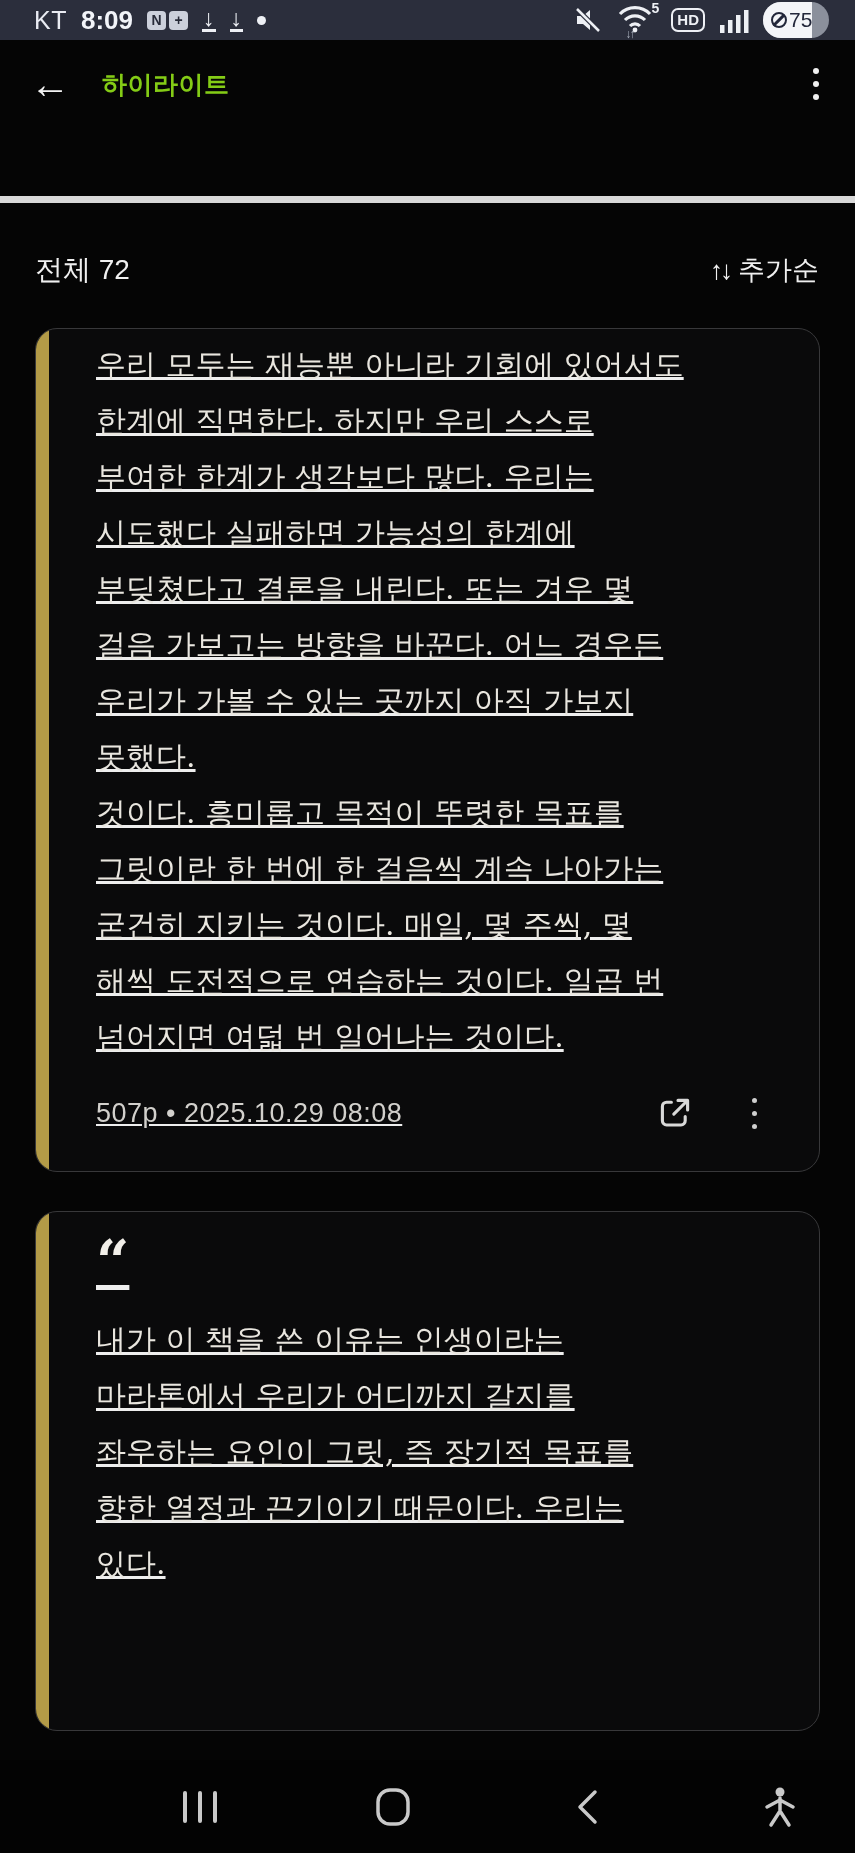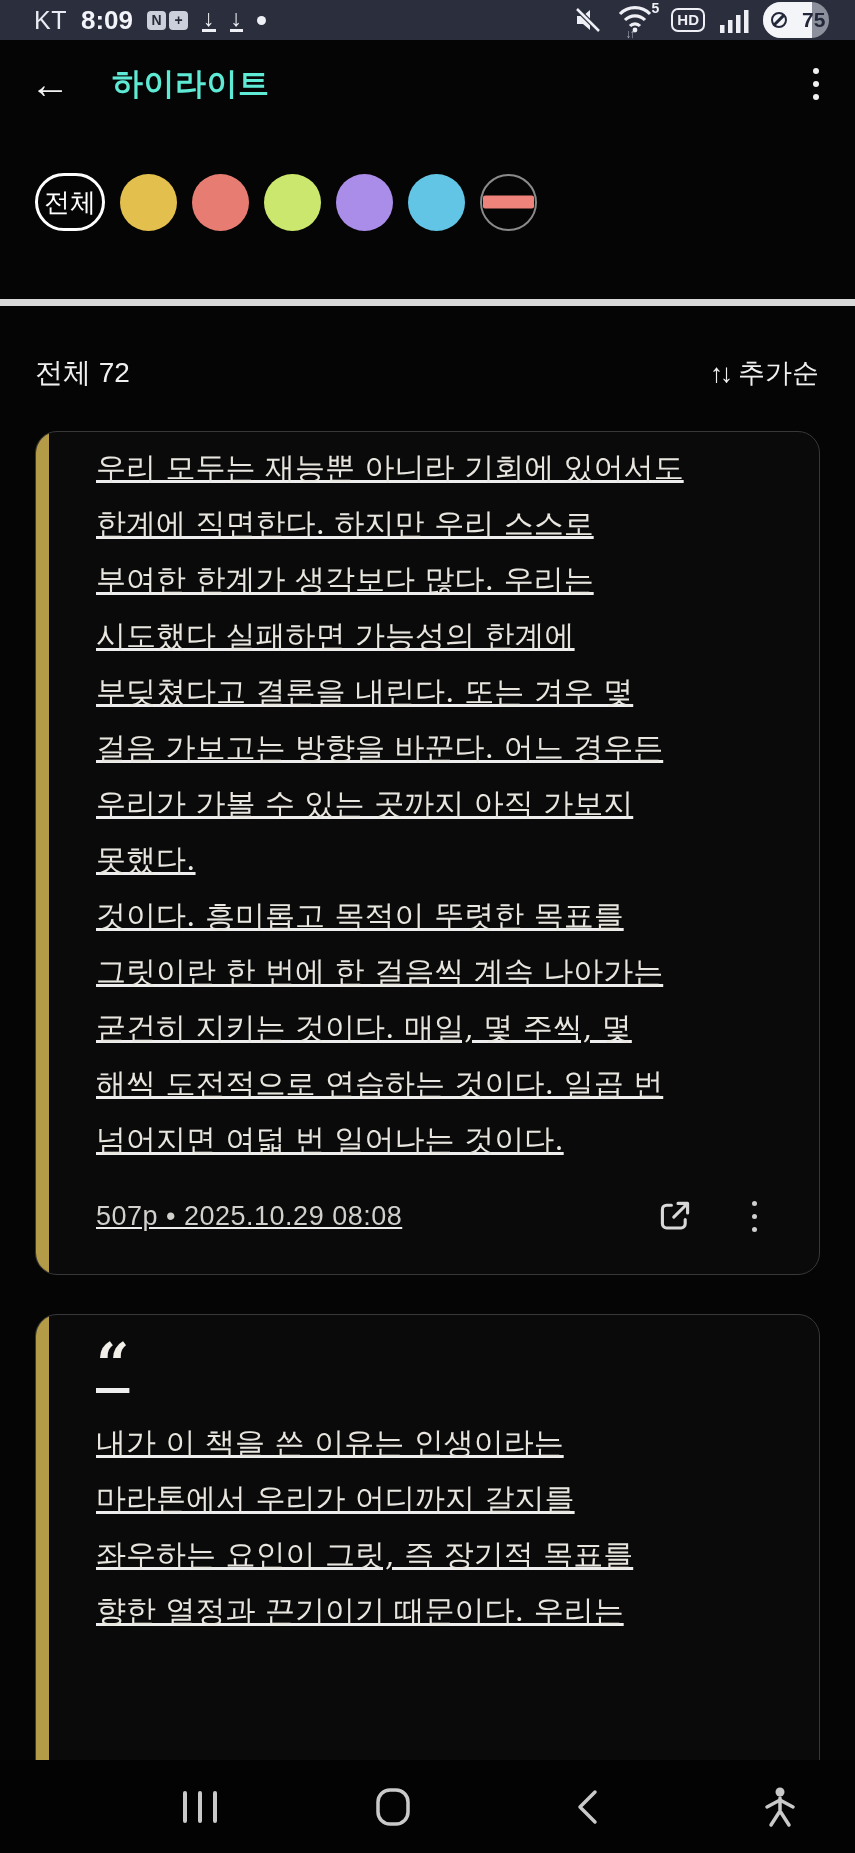--- a/index.html
+++ b/index.html
@@ -18,28 +18,28 @@
   .dl-icon{font-size:23px;color:#eef0f5;border-bottom:3px solid #eef0f5;line-height:20px;padding:0 1px 1px;}
   .sb-dot{width:9px;height:9px;border-radius:50%;background:#eef0f5;}
   .wifi-wrap{position:relative;width:40px;height:34px;}
   .wifi-5{position:absolute;top:-3px;right:-2px;font-size:14px;font-weight:700;color:#eef0f5;}
   .wifi-arrows{position:absolute;bottom:-4px;left:8px;font-size:12px;color:#aab0bd;letter-spacing:-2px;}
   .hd-badge{border:2.5px solid #eef0f5;border-radius:7px;color:#eef0f5;font-size:15px;font-weight:700;
             padding:2px 4px;line-height:16px;}
   .battery{position:relative;width:66px;height:36px;border-radius:18px;background:#8b909c;overflow:hidden;}
   .battery-fill{position:absolute;left:0;top:0;bottom:0;width:49px;background:#f4f5f8;}
   .battery-inner{position:absolute;inset:0;display:flex;align-items:center;justify-content:flex-start;
-                 padding-left:8px;gap:15px;color:#23273a;font-size:21px;font-weight:700;}
+                 padding-left:8px;gap:2px;color:#23273a;font-size:21px;font-weight:400;}
   .psave{position:relative;width:16px;height:16px;border:2.5px solid #23273a;border-radius:50%;box-sizing:border-box;}
   .psave::after{content:"";position:absolute;left:-2px;top:5px;width:15px;height:2.5px;background:#23273a;transform:rotate(-45deg);}
 
   
   .app-header{height:88px;display:flex;align-items:center;padding:0 30px;box-sizing:border-box;background:#050505;}
   .back-btn{font-size:40px;color:#f2f2f2;line-height:40px;width:54px;}
-  .app-title{font-size:31px;font-weight:700;color:#5eead4;margin-left:28px;letter-spacing:.5px;}
+  .app-title{font-size:25px;font-weight:700;color:#84cc16;margin-left:18px;letter-spacing:.5px;}
   .more-btn{margin-left:auto;display:flex;flex-direction:column;gap:7px;align-items:center;padding:6px;}
   .more-btn i{width:6px;height:6px;border-radius:50%;background:#f0f0f0;}
 
   
   .chips-row{display:flex;align-items:center;gap:15px;padding:45px 0 0 35px;height:58px;}
   .chip-all{min-width:68px;height:58px;border:3px solid #fff;border-radius:32px;box-sizing:border-box;
             display:flex;align-items:center;justify-content:center;font-size:26px;color:#fff;padding:0 6px;}
   .chip{width:57px;height:57px;border-radius:50%;}
   .chip-strike{position:relative;width:57px;height:57px;border-radius:50%;border:2.5px solid #8a8a8a;
                box-sizing:border-box;background:transparent;}
@@ -133,33 +133,20 @@
   <div class="app-header">
     <span class="back-btn">←</span>
     <span class="app-title">하이라이트</span>
     <span class="more-btn">
         <i></i>
         <i></i>
         <i></i>
       </span>
   </div>
 
-  <div class="chips-row">
-    <span class="chip-all">전체</span>
-    <span class="chips-list">
-        <span class="chip" style="background-color: rgb(227, 191, 77);"></span>
-        <span class="chip" style="background-color: rgb(231, 125, 114);"></span>
-        <span class="chip" style="background-color: rgb(203, 231, 109);"></span>
-        <span class="chip" style="background-color: rgb(170, 141, 232);"></span>
-        <span class="chip" style="background-color: rgb(99, 197, 230);"></span>
-      </span>
-    <span class="chip-strike">
-      <span class="stripe" style="background-color: rgb(238, 131, 123);"></span>
-    </span>
-  </div>
 
   <div class="divider"></div>
 
   <div class="list-header">
     <span class="count-label">전체 72</span>
     <span class="sort-btn">
       <span class="sort-glyph">↑↓</span>
       <span>추가순</span>
     </span>
   </div>
@@ -202,20 +189,21 @@
 
   <section class="card second">
     <span class="accent-bar" style="background-color: rgb(179, 155, 71);"></span>
     <div class="card-body">
       <div class="quote-glyph">“</div>
       <div class="quote-lines">
           <div class="hl-line">내가 이 책을 쓴 이유는 인생이라는</div>
           <div class="hl-line">마라톤에서 우리가 어디까지 갈지를</div>
           <div class="hl-line">좌우하는 요인이 그릿, 즉 장기적 목표를</div>
           <div class="hl-line">향한 열정과 끈기이기 때문이다. 우리는</div>
+          <div class="hl-line">있다.</div>
         </div>
     </div>
   </section>
 
   <nav class="nav-bar">
     <span class="nav-btn">
       <span class="recents-icon">
           <i></i>
           <i></i>
           <i></i>

